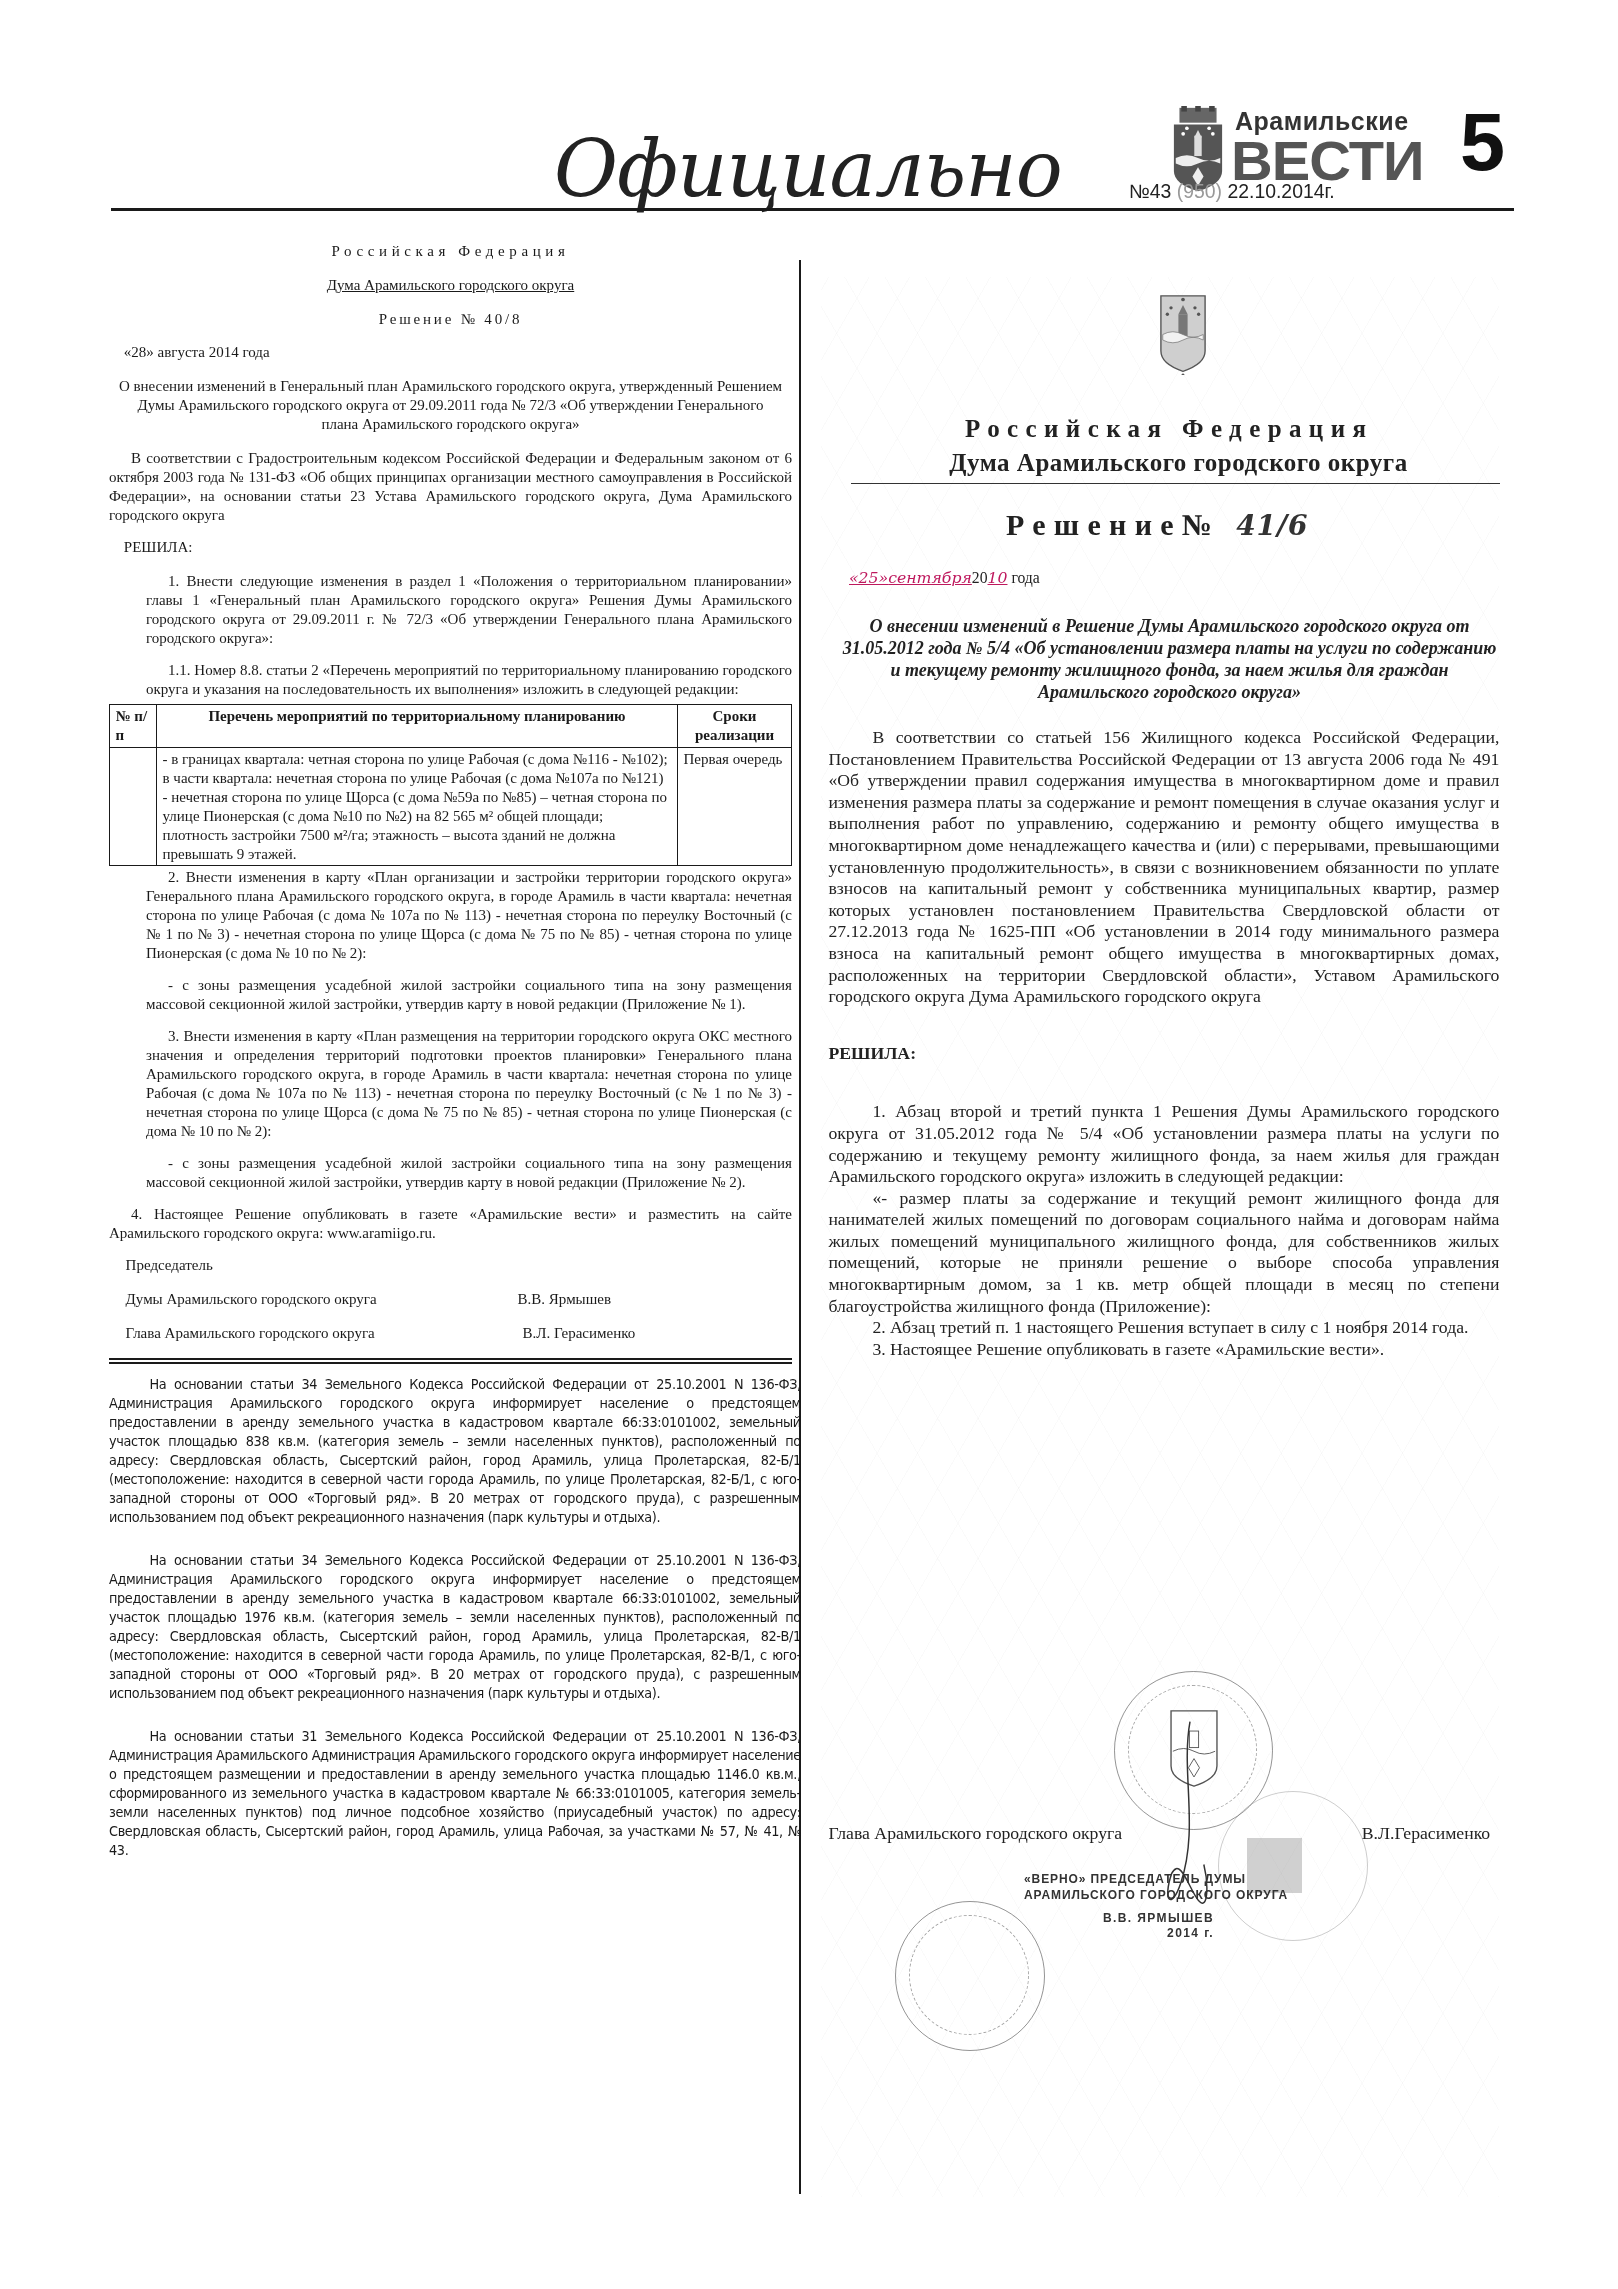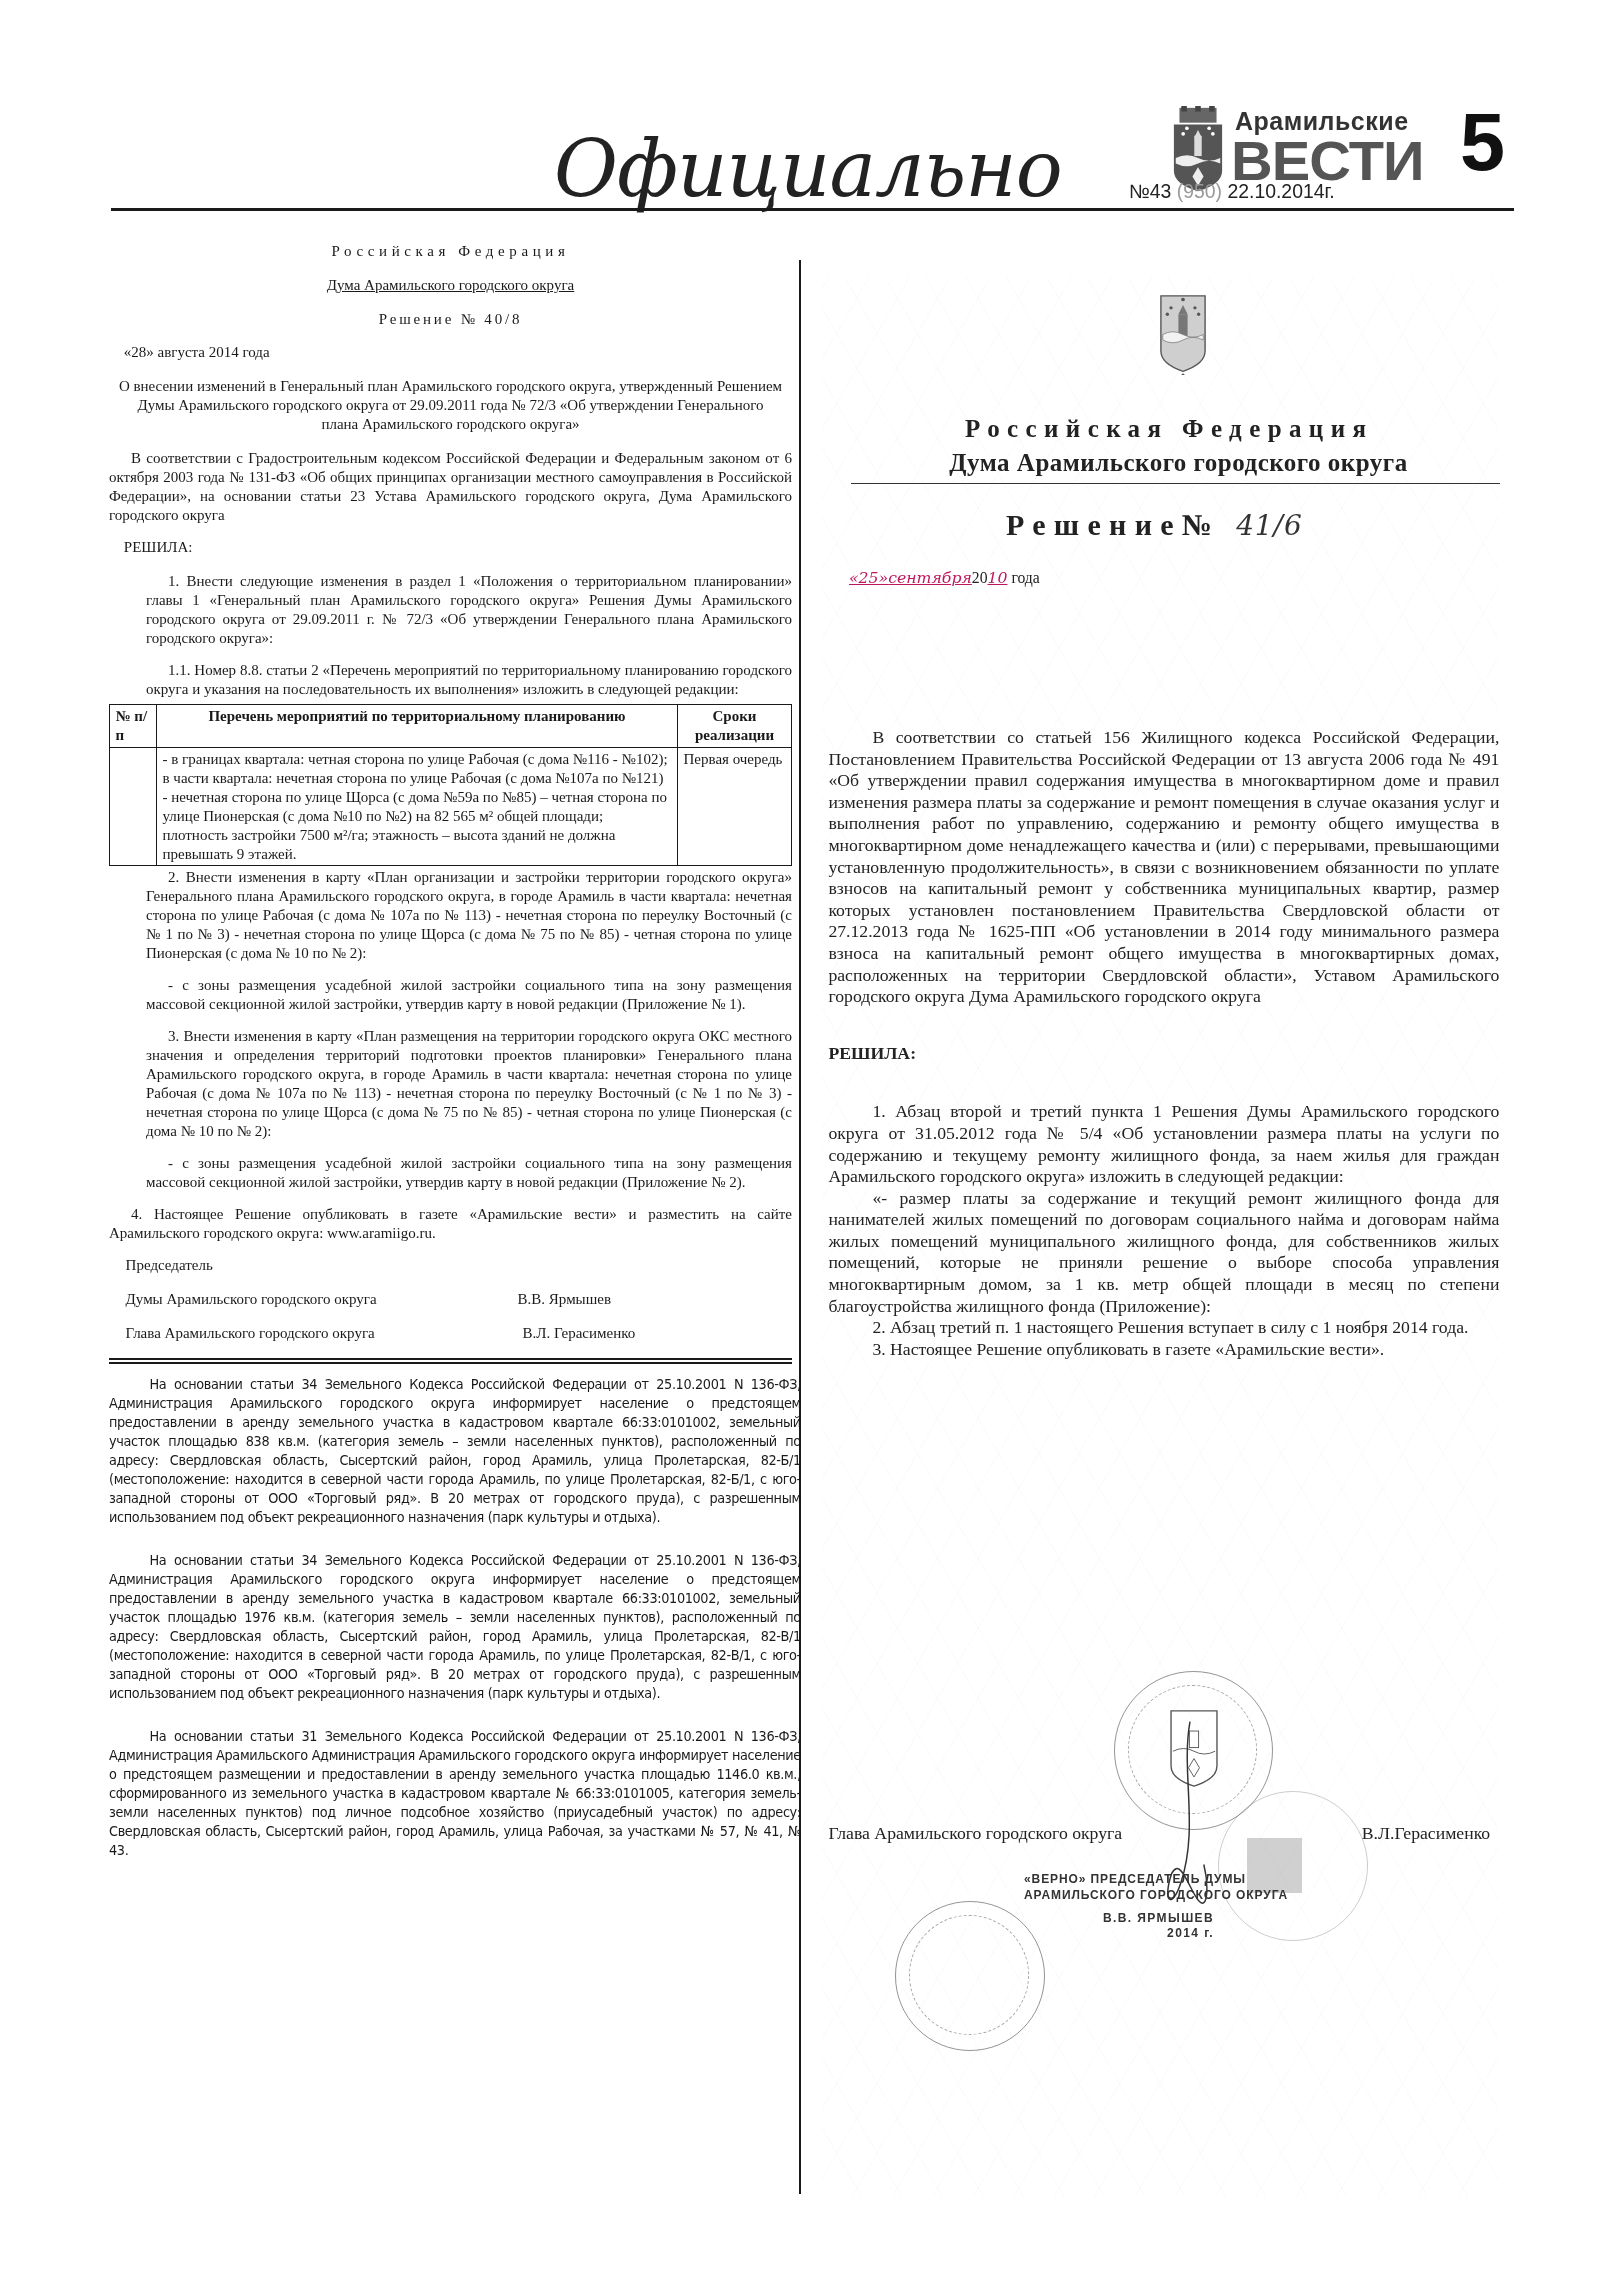--- a/index.html
+++ b/index.html
@@ -46,21 +46,21 @@
   .right-col { position: absolute; left: 821px; top: 277px; width: 678px; height: 1920px; font-family: "Liberation Serif", serif; }
   .scan-bg { position: absolute; left: 0; top: 0; width: 678px; height: 1920px;
     background-image:
       repeating-linear-gradient(60deg, rgba(0,0,0,0.018) 0 0.9px, transparent 0.9px 35px),
       repeating-linear-gradient(-60deg, rgba(0,0,0,0.018) 0 0.9px, transparent 0.9px 35px); }
   .crest { position: absolute; left: 338px; top: 16.6px; width: 48px; height: 81px; }
   .r-title { position: absolute; left: 0; top: 138px; width: 678px; text-align: center; font-weight: bold; font-size: 25px; letter-spacing: 7.4px; color: #222; padding-left: 18.5px; box-sizing: border-box; }
   .r-org { position: absolute; left: 0; top: 172px; width: 678px; text-align: center; font-weight: bold; font-size: 25px; color: #222; padding-left: 37px; box-sizing: border-box; letter-spacing: 0.5px; }
   .r-rule { position: absolute; left: 29.5px; top: 206px; width: 649px; height: 1.4px; background: #333; }
   .r-decision { position: absolute; left: 185px; top: 231px; font-weight: bold; font-size: 30px; letter-spacing: 8.3px; color: #222; }
-  .r-decision .hand { font-family: "DejaVu Serif", serif; font-style: italic; font-weight: normal; font-size: 28px; letter-spacing: 0.9px; color: #333; }
+  .r-decision .hand { font-family: "DejaVu Serif", serif; font-style: italic; font-weight: bold; font-size: 28px; letter-spacing: 0.9px; color: #333; }
   .r-date { position: absolute; left: 28px; top: 291px; font-size: 15.7px; color: #222; }
   .r-date .hand { font-family: "DejaVu Serif", serif; font-style: italic; font-size: 15.7px; text-decoration: underline; color: #be185d; }
   .r-subject { position: absolute; left: 18.5px; top: 338px; width: 660px; text-align: center; font-weight: bold; font-style: italic; font-size: 18px; line-height: 22px; color: #222; }
   .r-body { position: absolute; left: 7.4px; top: 450px; width: 671px; font-size: 17.7px; line-height: 21.6px; color: #222; }
   .r-body .p { margin: 0; text-indent: 44px; }
   .r-resolved { font-weight: bold; margin: 35px 0 37px 0 !important; text-indent: 0 !important; }
   .r-sign { position: absolute; left: 7.4px; width: 671px; font-size: 17.7px; line-height: 21.6px; color: #222; }
   .stamp { position: absolute; border-radius: 50%; border: 1.8px solid rgba(60,60,60,0.55); }
   .stamp-inner { position: absolute; border-radius: 50%; border: 0.9px dashed rgba(60,60,60,0.45); }
   .cert { position: absolute; left: 203px; top: 1595px; font-family: "Liberation Sans", sans-serif; font-weight: bold; font-size: 12px; line-height: 15.7px; color: #333; letter-spacing: 0.9px; }
@@ -169,20 +169,21 @@
   <div class="r-org">Дума Арамильского городского округа</div>
   <div class="r-rule"></div>
   <div class="r-decision">
     <span>Решение№</span>
     <span class="hand">41/6</span>
   </div>
   <div class="r-date">
     <span class="hand">«25»</span><span class="hand">сентября</span><span>20</span><span class="hand">10</span>
     <span>года</span>
   </div>
+  <div class="r-subject">О внесении изменений в Решение Думы Арамильского городского округа от 31.05.2012 года № 5/4 «Об установлении размера платы на услуги по содержанию и текущему ремонту жилищного фонда, за наем жилья для граждан Арамильского городского округа»</div>
   <div class="r-body">
     <p class="p">В соответствии со статьей 156 Жилищного кодекса Российской Федерации, Постановлением Правительства Российской Федерации от 13 августа 2006 года № 491 «Об утверждении правил содержания имущества в многоквартирном доме и правил изменения размера платы за содержание и ремонт помещения в случае оказания услуг и выполнения работ по управлению, содержанию и ремонту общего имущества в многоквартирном доме ненадлежащего качества и (или) с перерывами, превышающими установленную продолжительность», в связи с возникновением обязанности по уплате взносов на капитальный ремонт у собственника муниципальных квартир, размер которых установлен постановлением Правительства Свердловской области от 27.12.2013 года № 1625-ПП «Об установлении в 2014 году минимального размера взноса на капитальный ремонт общего имущества в многоквартирных домах, расположенных на территории Свердловской области», Уставом Арамильского городского округа Дума Арамильского городского округа</p>
     <p class="p r-resolved">РЕШИЛА:</p>
     <p class="p">1. Абзац второй и третий пункта 1 Решения Думы Арамильского городского округа от 31.05.2012 года № 5/4 «Об установлении размера платы на услуги по содержанию и текущему ремонту жилищного фонда, за наем жилья для граждан Арамильского городского округа» изложить в следующей редакции:</p>
     <p class="p">«- размер платы за содержание и текущий ремонт жилищного фонда для нанимателей жилых помещений по договорам социального найма и договорам найма жилых помещений муниципального жилищного фонда, для собственников жилых помещений, которые не приняли решение о выборе способа управления многоквартирным домом, за 1 кв. метр общей площади в месяц по степени благоустройства жилищного фонда (Приложение):</p>
     <p class="p">2. Абзац третий п. 1 настоящего Решения вступает в силу с 1 ноября 2014 года.</p>
     <p class="p">3. Настоящее Решение опубликовать в газете «Арамильские вести».</p>
   </div>
 
   <div class="stamp" style="left:293px; top:1394px; width:157px; height:157px;">

